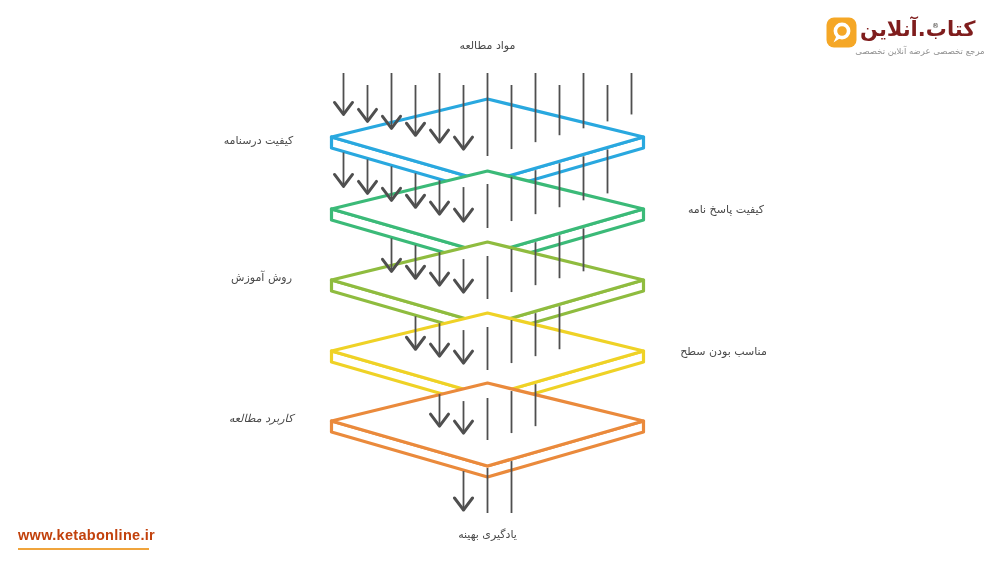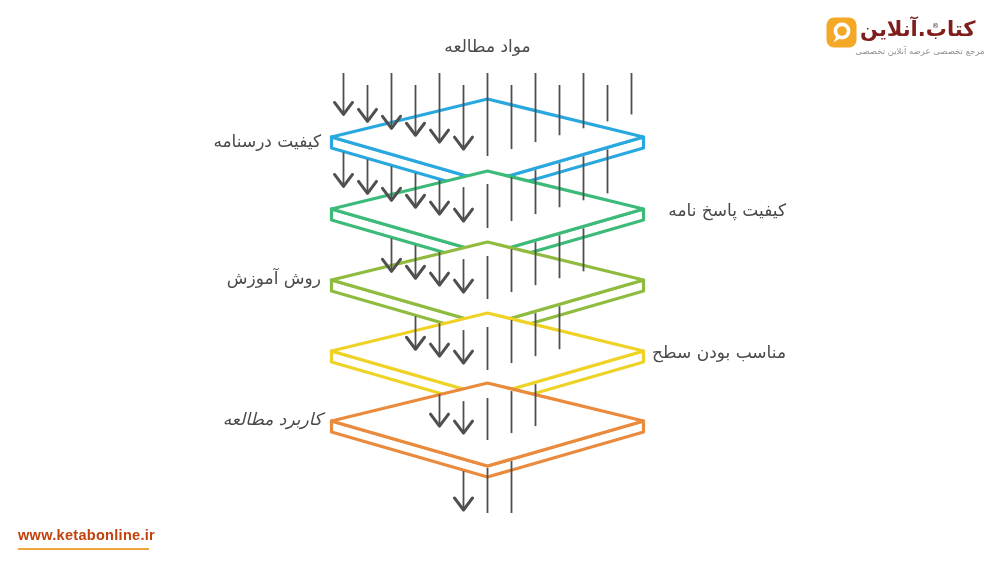--- a/index.html
+++ b/index.html
@@ -1,22 +1,22 @@
 <!DOCTYPE html>
 <html lang="fa"><head>
 <meta charset="utf-8">
 <style>
   html,body{margin:0;padding:0;background:#fff;}
   .canvas{position:relative;width:1000px;height:562px;background:#ffffff;overflow:hidden;
           font-family:"DejaVu Sans",sans-serif;}
   svg.stack{position:absolute;left:0;top:0;}
-  .dlabel{position:absolute;color:#4a4a4a;font-size:17px;line-height:22px;direction:rtl;
+  .dlabel{position:absolute;color:#4a4a4a;font-size:11px;line-height:22px;direction:rtl;
           white-space:nowrap;font-family:"DejaVu Sans",sans-serif;}
   .center{text-align:center;}
-  .l-left{text-align:right;}
+  .l-left{text-align:center;}
   
   .logo{position:absolute;left:822px;top:14px;width:172px;height:46px;}
   .logo-icon{position:absolute;left:4px;top:3px;width:31px;height:31px;}
   .wordmark{position:absolute;left:38px;top:0px;width:134px;height:30px;line-height:30px;
             direction:rtl;text-align:left;font-weight:bold;font-size:21px;color:#7f1d1d;
             font-family:"DejaVu Sans",sans-serif;}
   .regmark{position:absolute;left:110px;top:8px;font-size:7px;color:#3d3a36;}
   .tagline{position:absolute;left:24px;top:32px;width:148px;direction:rtl;text-align:center;
            font-size:8.5px;color:#8f8f8f;font-family:"DejaVu Sans",sans-serif;}
   
@@ -118,20 +118,21 @@
   <div class="dlabel l-left" style="left:196px;top:130px;width:125px;">کیفیت درسنامه</div>
 
   <div class="dlabel l-left" style="left:666px;top:199px;width:120px;">کیفیت پاسخ نامه</div>
 
   <div class="dlabel l-left" style="left:202px;top:267px;width:119px;">روش آموزش</div>
 
   <div class="dlabel l-left" style="left:661px;top:341px;width:125px;">مناسب بودن سطح</div>
 
   <div class="dlabel l-left" style="left:200px;top:408px;width:122px;font-style:italic;">کاربرد مطالعه</div>
 
+  <div class="dlabel center" style="left:400px;top:524px;width:175px;">یادگیری بهینه</div>
 
   <div class="logo">
     <svg class="logo-icon" viewBox="0 0 31 31">
       <rect x="0.5" y="0.5" width="30" height="30" rx="7.5" fill="#F5A726"></rect>
       <circle cx="16" cy="14" r="6.6" fill="none" stroke="#ffffff" stroke-width="3.6"></circle>
       <path d="M 7.5,25.5 L 11.2,17.8 L 15.2,20.6 Z" fill="#ffffff"></path>
     </svg>
     <div class="wordmark">کتاب.آنلاین</div>
     <div class="regmark">®</div>
     <div class="tagline">مرجع تخصصی عرضه آنلاین تخصصی</div>

